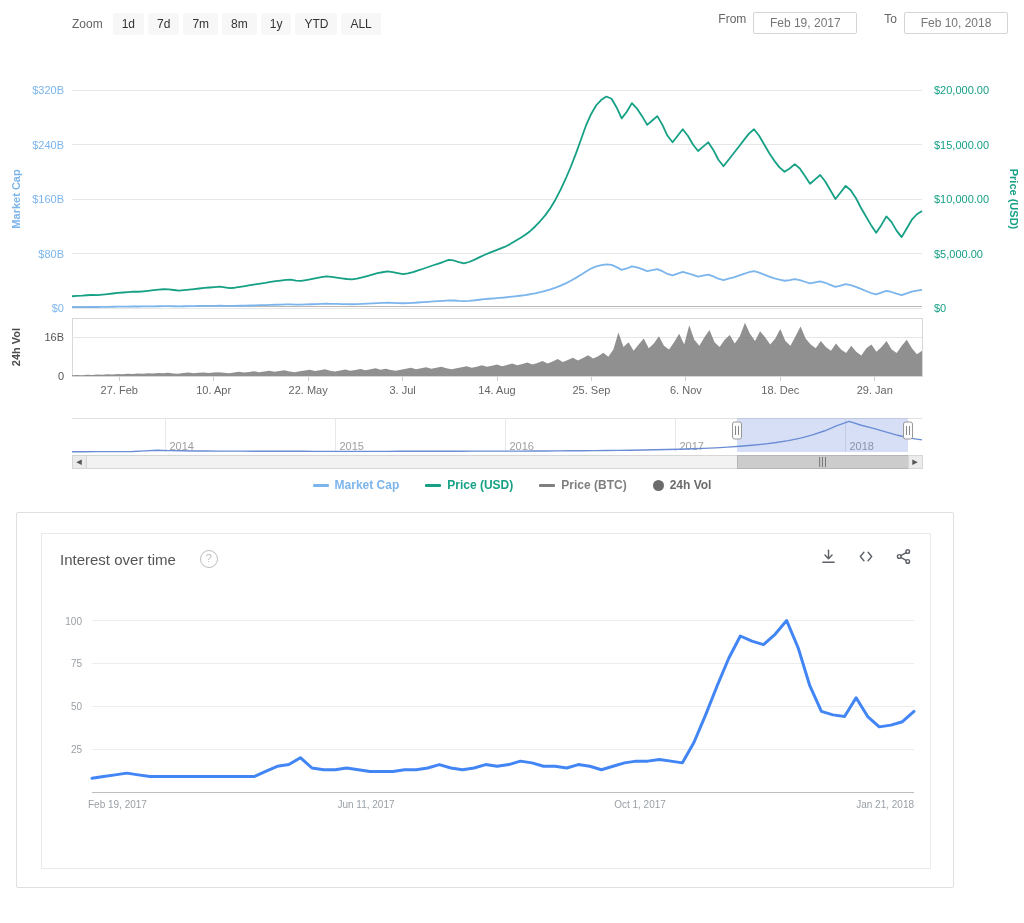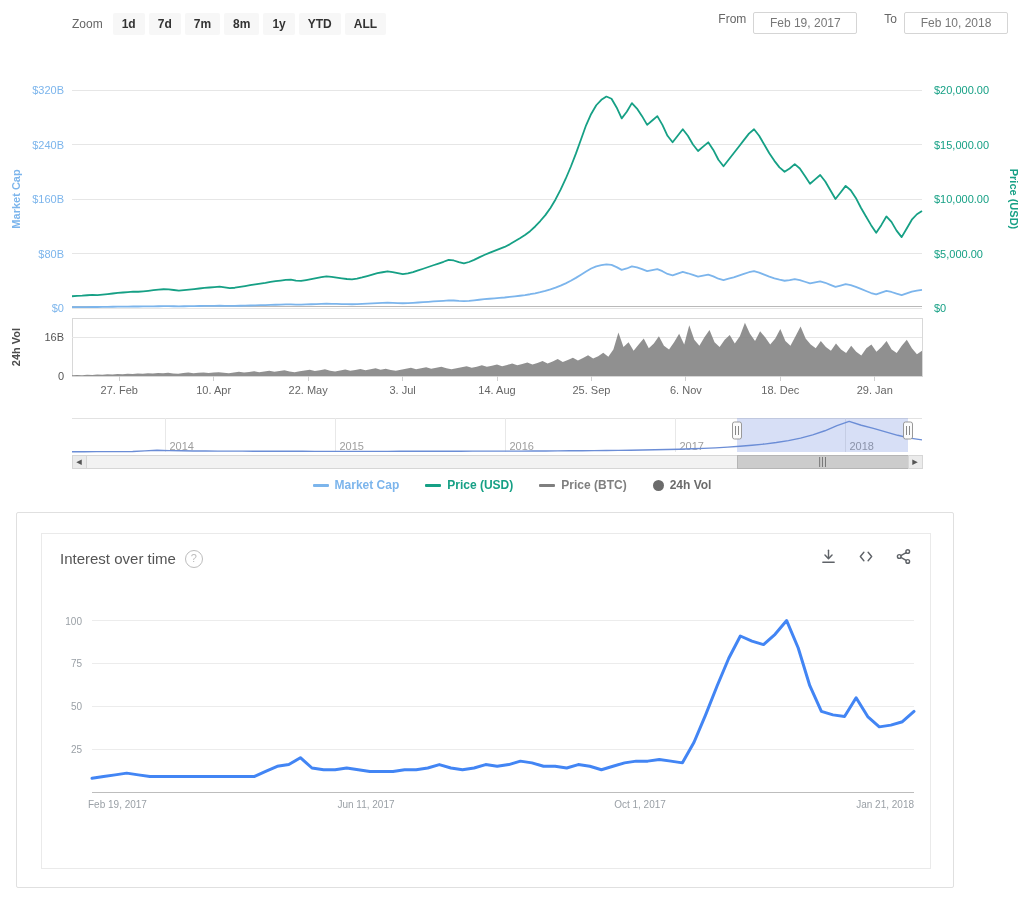--- a/index.html
+++ b/index.html
@@ -8,21 +8,21 @@
     font-family:"Liberation Sans","DejaVu Sans",sans-serif;
     color:#333;overflow:hidden;position:relative;
   }
   
   .toolbar{position:absolute;left:0;top:0;width:1024px;height:40px;}
   .zoom-group{position:absolute;left:72px;top:13px;display:flex;align-items:center;gap:0;}
   .zoom-label{font-size:12px;color:#666;margin-right:10px;}
   .zoom-btn{
     font-size:12px;color:#333;background:#f7f7f7;
     padding:4px 9px;margin-right:4px;border-radius:2px;
-    cursor:pointer;line-height:14px;font-weight:bold;
+    cursor:pointer;line-height:14px;font-weight:normal;
   }
   .range-group{position:absolute;right:16px;top:12px;display:flex;align-items:flex-start;}
   .range-lbl{font-size:12px;color:#666;margin:0 7px 0 0;}
   .range-input{
     font-size:12px;color:#777;background:#fff;border:1px solid #d5d5d5;
     padding:3px 8px;border-radius:2px;min-width:86px;text-align:center;cursor:text;
   }
   
   .stockchart{position:absolute;left:0;top:40px;width:1024px;height:470px;}
   .svgroot{display:block;}
@@ -37,21 +37,21 @@
   .leg-item{display:flex;align-items:center;gap:6px;cursor:pointer;font-size:12px;font-weight:bold;}
   .leg-line{width:16px;height:3px;border-radius:1px;display:block;}
   .leg-dot{width:11px;height:11px;border-radius:50%;display:block;}
   
   .trends-card{
     position:absolute;left:16px;top:512px;width:936px;height:374px;
     background:#fff;border:1px solid #e0e0e0;border-radius:2px;
   }
   .tc-inner{position:absolute;left:24px;top:20px;width:888px;height:334px;
             background:#fff;border:1px solid #eaeaea;}
-  .tc-head{position:absolute;left:18px;top:16px;display:flex;align-items:flex-start;gap:9px;}
+  .tc-head{position:absolute;left:18px;top:16px;display:flex;align-items:center;gap:24px;}
   .tc-title{font-size:15px;color:#555;}
   .help-ic{
     width:16px;height:16px;border:1px solid #bdbdbd;border-radius:50%;
     color:#bdbdbd;font-size:11px;line-height:15px;text-align:center;cursor:pointer;
   }
   .tc-actions{position:absolute;right:18px;top:14px;display:flex;align-items:center;gap:20px;}
   .act-ic{cursor:pointer;color:#5f6368;display:block;}
   .tc-plot{position:absolute;left:0;top:60px;width:888px;height:274px;}
   .t-lbl{font-size:10px;fill:#9aa0a6;}
   .t-grid{stroke:#ececec;stroke-width:1;shape-rendering:crispEdges;}

